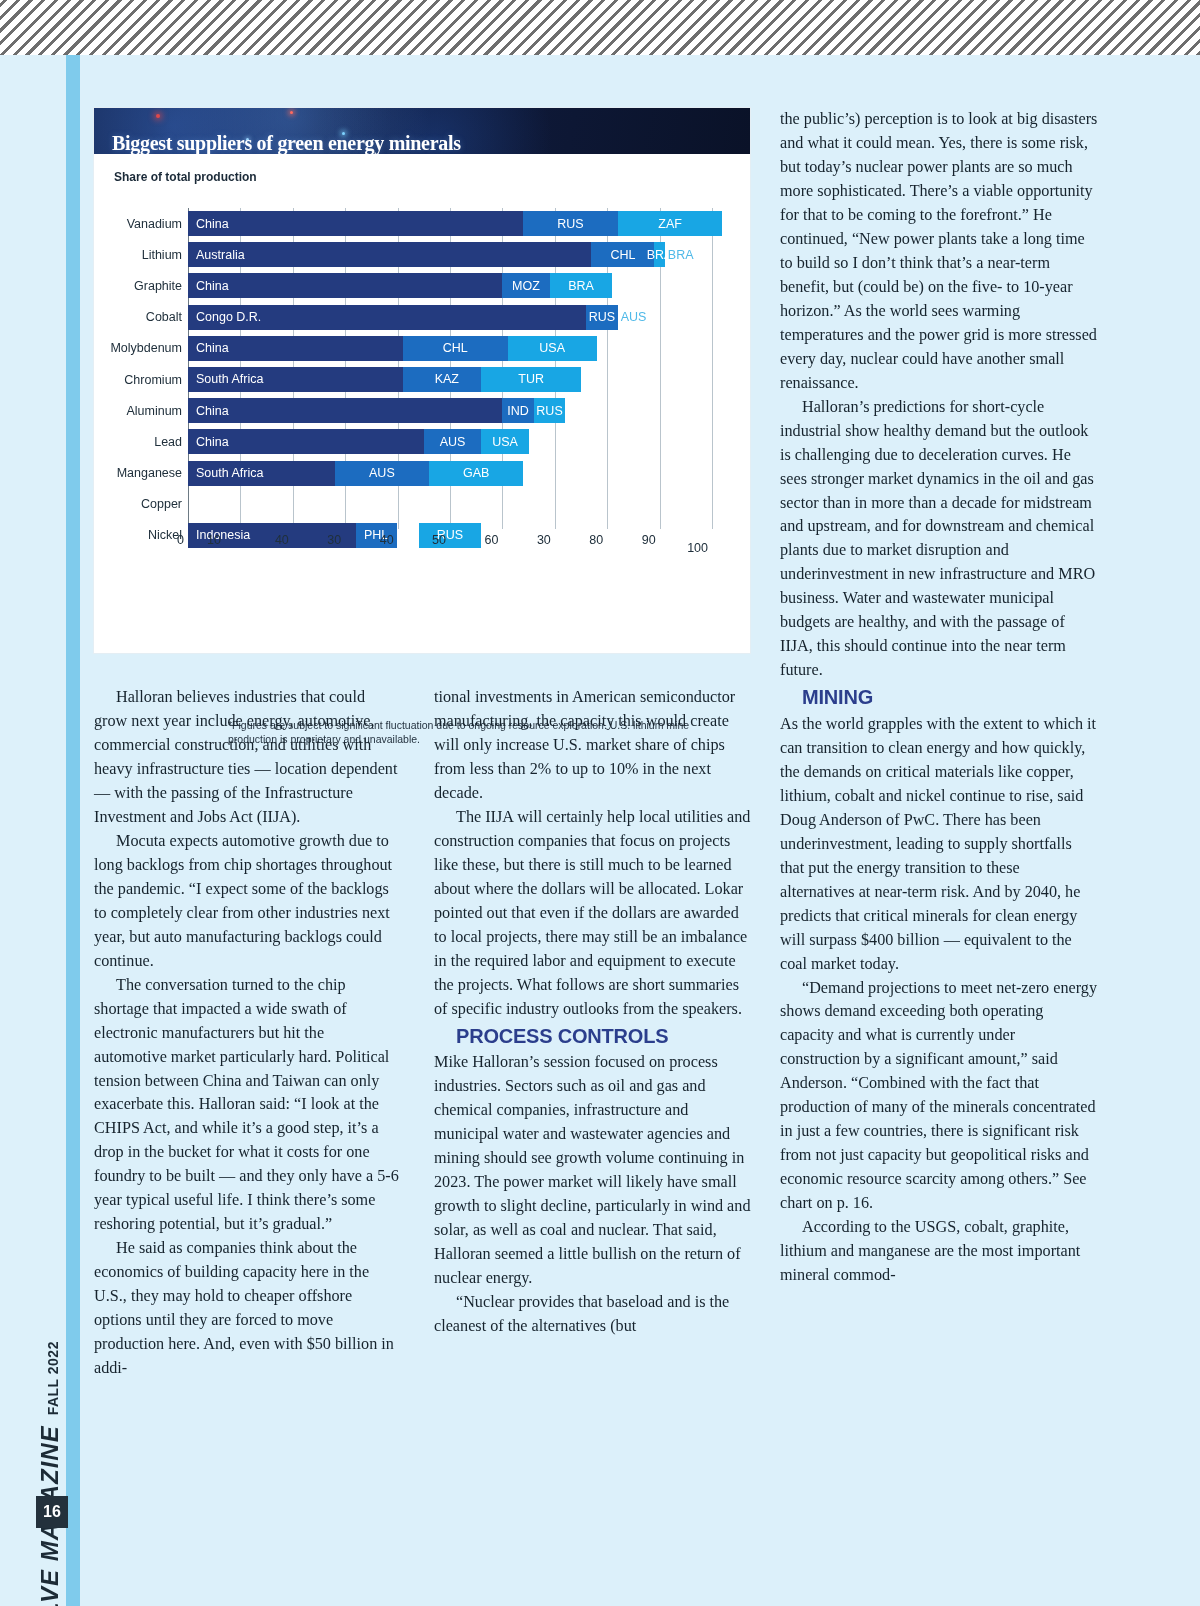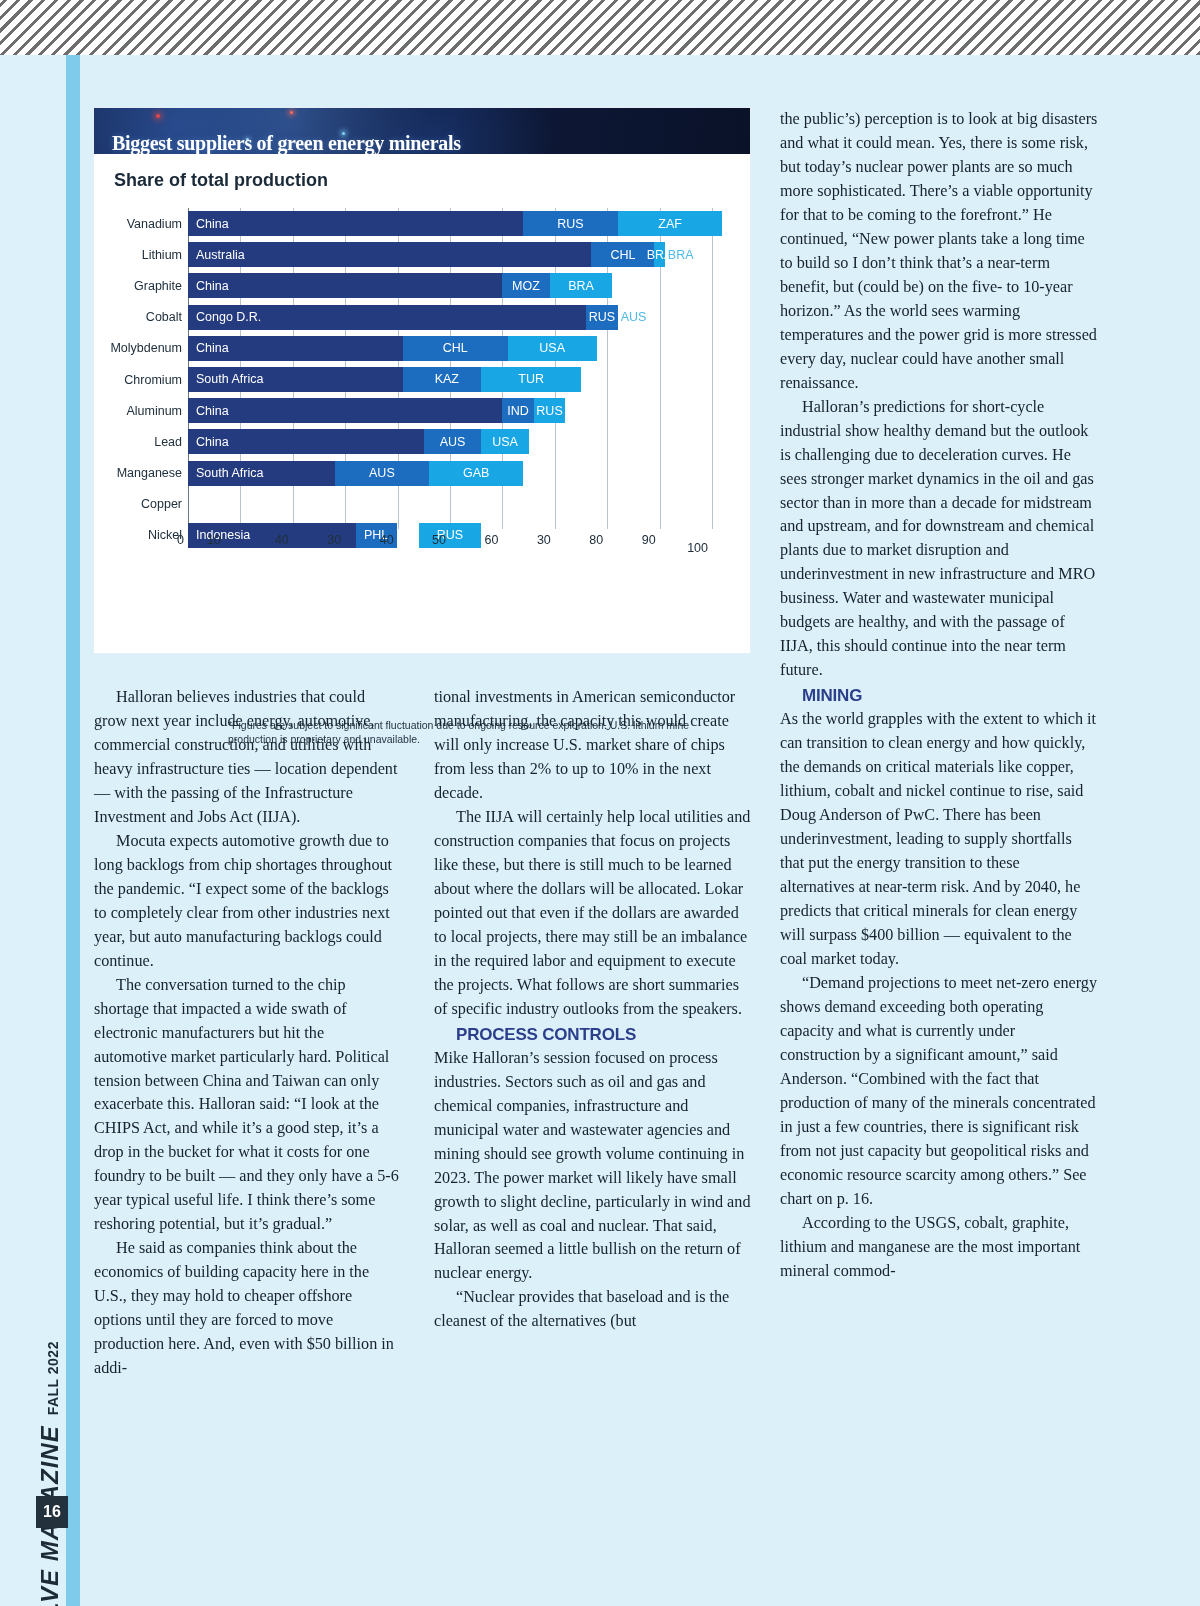--- a/index.html
+++ b/index.html
@@ -79,21 +79,21 @@
   #chart-title{
     position:absolute;left:18px;top:11px;
     font-family:"Liberation Serif", serif;
     font-weight:bold;font-size:20px;color:#ffffff;
     letter-spacing:-0.3px;
     text-shadow:0 0 6px rgba(120,180,255,.35);
   }
   #chart-subtitle{
     position:absolute;left:20px;top:62px;
     font-family:"Liberation Sans", sans-serif;
-    font-size:18px;font-weight:bold;color:#1b2a38;text-align:right;
+    font-size:12px;font-weight:bold;color:#1b2a38;text-align:right;
   }
 
   
   #plot{
     position:absolute;left:94px;top:100px;right:24px;height:345px;
   }
   .bar-row{
     position:relative;height:31.2px;display:flex;align-items:center;
   }
   .row-label{
@@ -141,21 +141,21 @@
   .col{
     position:absolute;
     font-family:"Liberation Serif", serif;
     font-size:16.2px;line-height:1.48;color:#16232d;
     text-align:left;
   }
   .col p{margin:0;text-indent:22px;}
   .col p.noindent{text-indent:0;}
   .sec-head{
     font-family:"Liberation Sans", sans-serif;
-    font-weight:bold;font-size:17px;color:#2b3e8c;
+    font-weight:bold;font-size:20px;color:#2b3e8c;
     letter-spacing:-0.2px;
     margin:14px 0 2px 0;text-indent:0;
   }
   #col-left{left:94px;top:686px;width:305px;}
   #col-mid{left:434px;top:686px;width:318px;}
   #col-right{left:780px;top:108px;width:318px;}
 </style>
 </head>
 <body>
 

